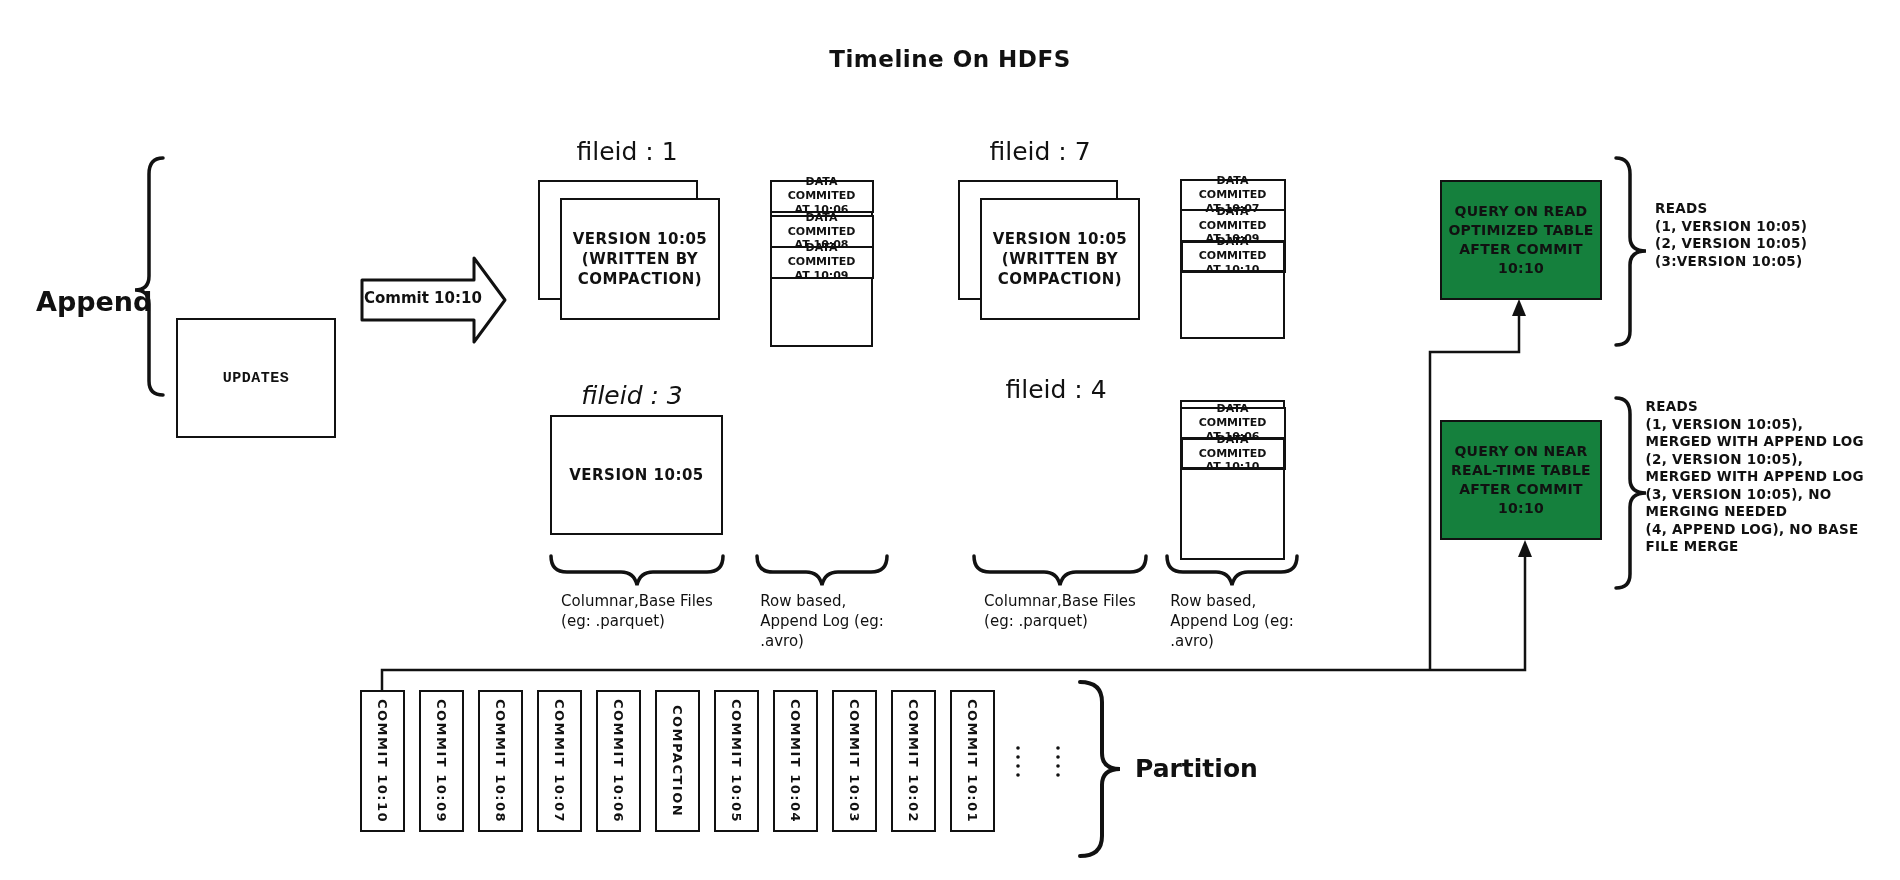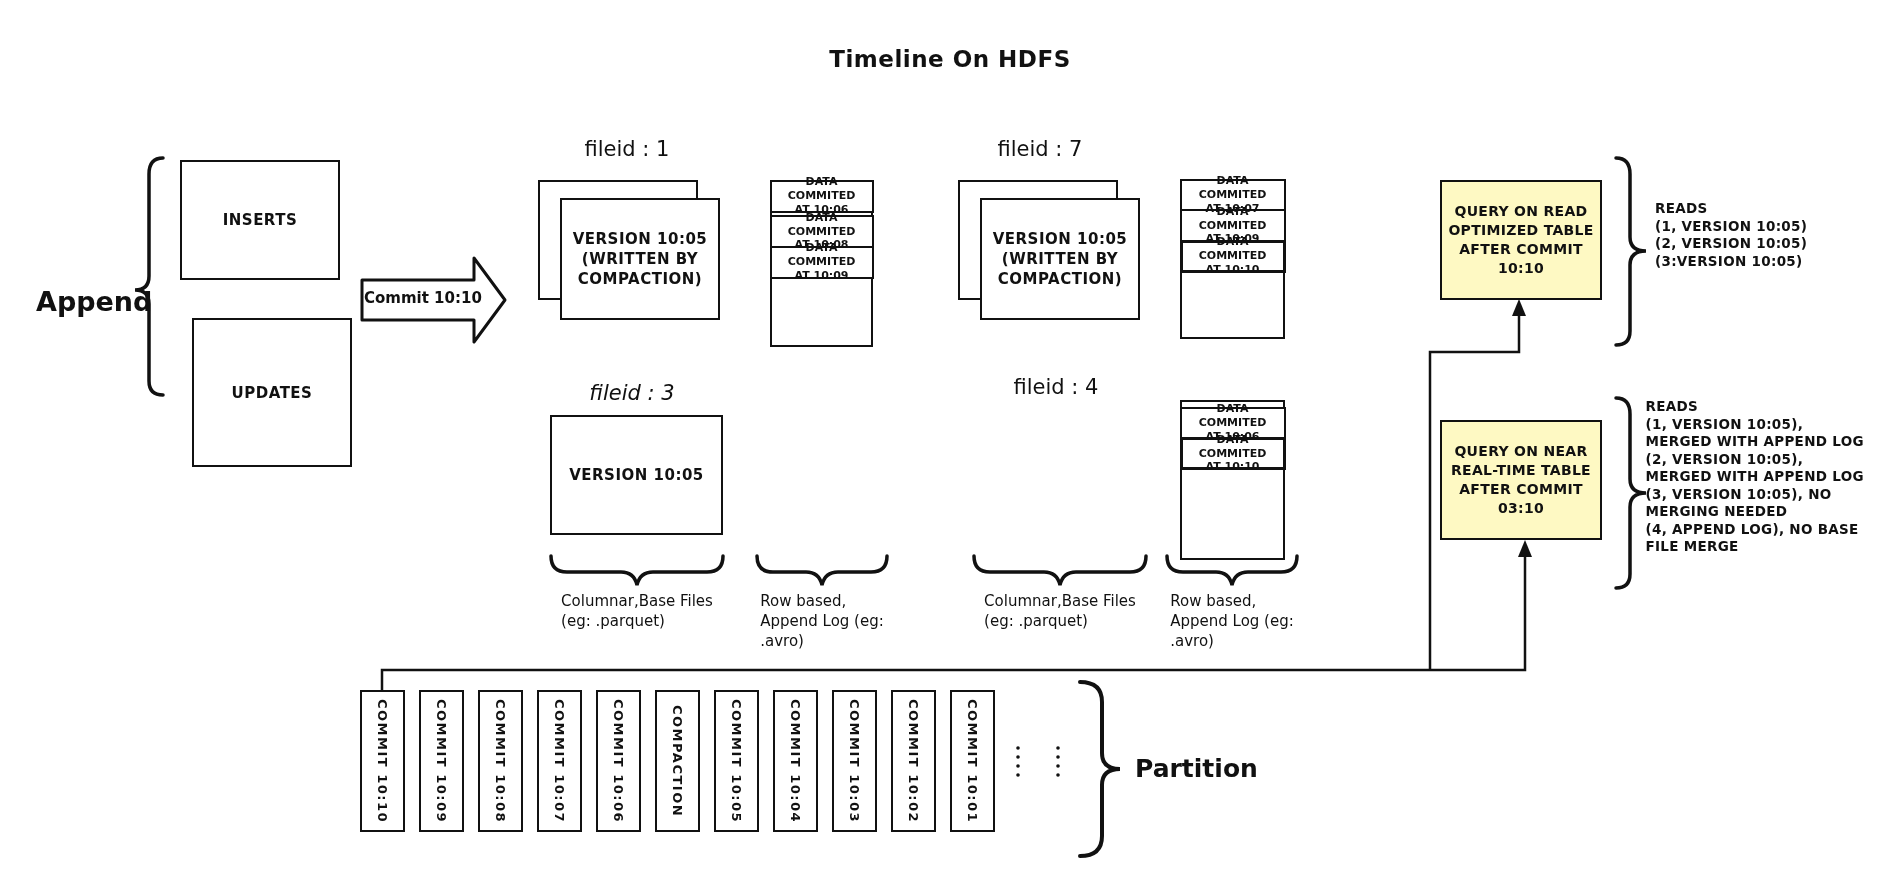--- a/index.html
+++ b/index.html
@@ -11,40 +11,40 @@
   .abs{position:absolute;}
   .pre{white-space:pre-line;}
   .box{
     position:absolute;border:2.5px solid #111;background:#fff;
     display:flex;align-items:center;justify-content:center;
     text-align:center;box-sizing:border-box;
   }
   .backcard{position:absolute;border:2.5px solid #111;background:#fff;box-sizing:border-box;}
   .biglabel{font-weight:700;font-size:15px;letter-spacing:.5px;}
   .fileid{
-    position:absolute;font-size:21px;text-align:center;transform:translateX(-50%);
+    position:absolute;font-size:25px;text-align:center;transform:translateX(-50%);
     white-space:nowrap;
   }
   .logbox{
     position:absolute;border:2.5px solid #111;background:#fff;box-sizing:border-box;
   }
   .logseg{
     border:2.5px solid #111;margin:-2.5px -2.5px 0 -2.5px;height:33px;
     display:flex;align-items:center;justify-content:center;text-align:center;
     font-size:11px;font-weight:700;line-height:1.25;background:#fff;
     white-space:pre-line;box-sizing:border-box;
   }
   .logseg.bold{border-width:3.5px;}
   .logspacer{height:5px;}
   .caption{
     position:absolute;transform:translateX(-50%);text-align:left;
     font-size:15px;line-height:1.32;white-space:pre-line;
   }
   .querybox{
-    position:absolute;border:2.5px solid #111;background:#fef9c3;box-sizing:border-box;
+    position:absolute;border:2.5px solid #111;background:#15803d;box-sizing:border-box;
     display:flex;align-items:center;justify-content:center;text-align:center;
     font-size:14px;font-weight:700;line-height:1.35;white-space:pre-line;letter-spacing:.3px;
   }
   .reads{
     position:absolute;text-align:left;font-size:13.5px;font-weight:700;
     line-height:1.3;white-space:pre-line;transform:translateX(-50%);letter-spacing:.3px;
   }
   .tl-box{
     position:absolute;border:2.5px solid #111;background:#fff;box-sizing:border-box;
     width:45px;height:142px;top:690px;
@@ -102,22 +102,21 @@
       <circle cx="1058" cy="748" r="1.8"></circle>
         <circle cx="1058" cy="757" r="1.8"></circle>
       <circle cx="1058" cy="766" r="1.8"></circle>
         <circle cx="1058" cy="775" r="1.8"></circle>
     </g>
   </svg>
 
   <div class="title">Timeline On HDFS</div>
 
   <div class="abs handlabel" style="left:36px;top:286px;">Append</div>
-  <div class="box biglabel" style="left:180px;top:160px;width:160px;height:120px;">INSERTS</div>
-  <div class="box biglabel" style="left:192px;top:318px;width:160px;height:149px;">UPDATES</div>
+  <div class="box biglabel" style="left:176px;top:318px;width:160px;height:120px;font-family:Liberation Mono, monospace;">UPDATES</div>
   <div class="arrowlabel">Commit 10:10</div>
 
   <div class="fileid" style="left:627px;top:137px;">fileid : 1</div>
   <div class="backcard" style="left:538px;top:180px;width:160px;height:120px;"></div>
   <div class="box biglabel pre" style="left:560px;top:198px;width:160px;height:122px;line-height:1.35;">VERSION 10:05
 (WRITTEN BY
 COMPACTION)</div>
 
   <div class="logbox" style="left:770px;top:180px;width:103px;height:167px;">
     <div class="logseg">DATA COMMITED
@@ -172,21 +171,21 @@
 AFTER COMMIT
 10:10</div>
   <div class="reads" style="left:1755px;top:200px;width:200px;">READS
 (1, VERSION 10:05)
 (2, VERSION 10:05)
 (3:VERSION 10:05)</div>
 
   <div class="querybox" style="left:1440px;top:420px;width:162px;height:120px;">QUERY ON NEAR
 REAL-TIME TABLE
 AFTER COMMIT
-03:10</div>
+10:10</div>
   <div class="reads" style="left:1758px;top:398px;width:225px;">READS
 (1, VERSION 10:05),
 MERGED WITH APPEND LOG
 (2, VERSION 10:05),
 MERGED WITH APPEND LOG
 (3, VERSION 10:05), NO
 MERGING NEEDED
 (4, APPEND LOG), NO BASE
 FILE MERGE</div>
 

